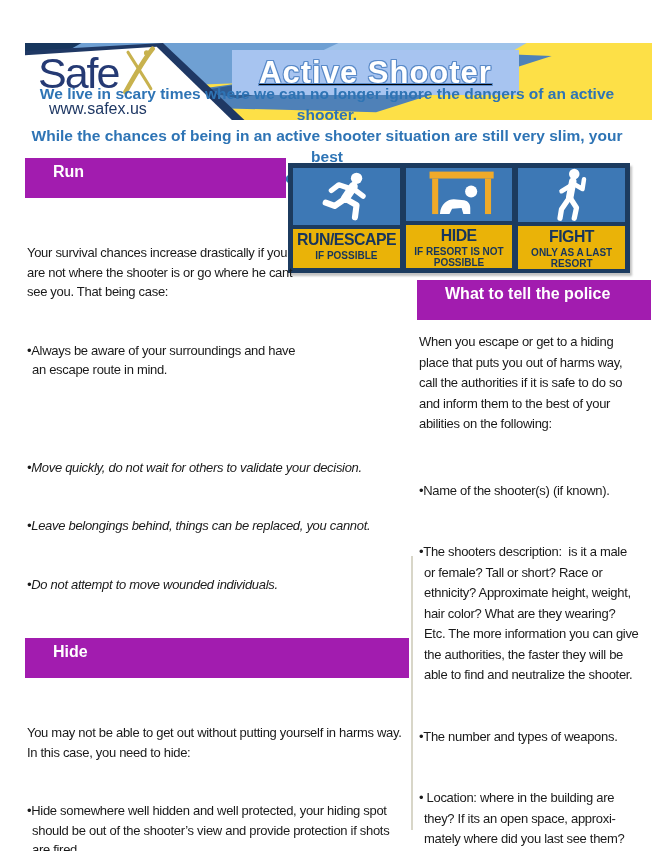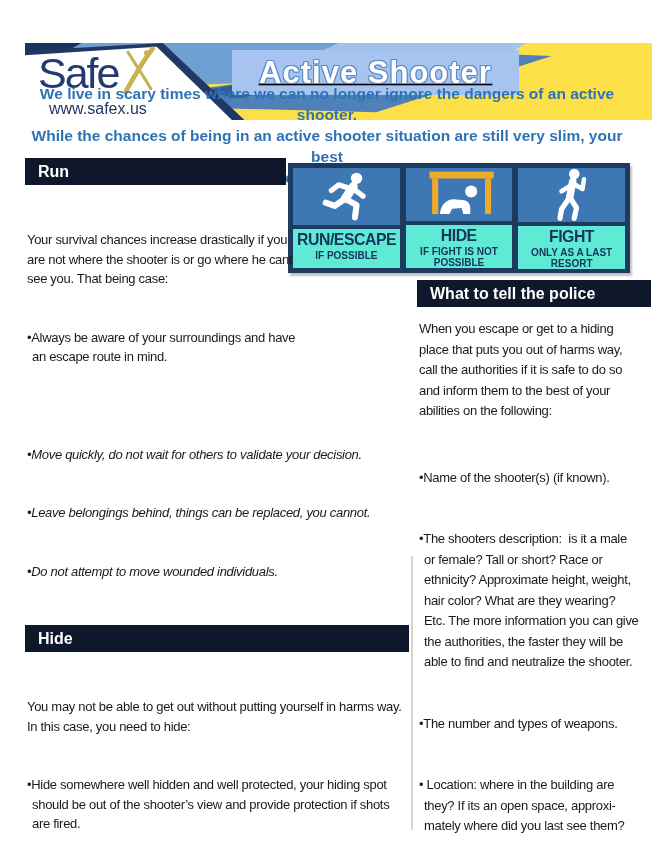--- a/index.html
+++ b/index.html
@@ -26,42 +26,42 @@
                background:#a7c4f0; text-align:center;text-decoration:underline; }
   .title-text {
     font-size:31px; font-weight:bold; color:#ffffff; line-height:45px; letter-spacing:1px;
     text-shadow:1px 0 0 #5b8bc9,-1px 0 0 #5b8bc9,0 1px 0 #5b8bc9,0 -1px 0 #5b8bc9,
                 1px 1px 0 #5b8bc9,-1px -1px 0 #5b8bc9,1px -1px 0 #5b8bc9,-1px 1px 0 #5b8bc9;
   }
   
   .intro { position:absolute; left:25px; top:83px; width:604px; text-align:center;
            color:#2e74b5; font-weight:bold; font-size:15.5px; line-height:21px; }
   
-  .bar { background:#0f172a; color:#ffffff; font-weight:bold; font-size:16px;
-         line-height:27px; height:27px; padding-left:13px; box-sizing:border-box; }
+  .bar { background:#a21caf; color:#ffffff; font-weight:bold; font-size:16px;
+         line-height:27px; height:40px; padding-left:28px; box-sizing:border-box; }
   
   .body { font-size:13px; letter-spacing:-0.3px; color:#1a1a1a; line-height:19.5px;
           white-space:pre-wrap; }
   .bullet { padding-left:5px; text-indent:-5px; }
   
   .col-left { position:absolute; left:25px; top:158px; width:384px; }
   .col-left .bar.short { width:261px; }
   .narrow { width:272px; margin:6px 0 0 2px; }
   .wide { margin:0 0 0 2px;font-style:italic; }
   .col-left .bar { margin-top:5px; }
   .col-left .bar:first-child { margin-top:0; }
   .sect-text { margin:6px 0 4px 2px; }
   
   .infographic { position:absolute; left:288px; top:163px; width:342px; height:110px;
                  background:#1c3b5f; display:flex; gap:6px; padding:5px; box-sizing:border-box;
                  box-shadow:2px 3px 2px rgba(120,120,120,0.45); }
   .ibox { flex:1; display:flex; flex-direction:column; min-width:0; }
   .ibox-icon { background:#3d78b5; height:57px; display:flex; align-items:center;
                justify-content:center; }
-  .ibox-label { background:#5eead4; border-top:4px solid #1c3b5f; flex:1; text-align:center;
+  .ibox-label { background:#eab308; border-top:4px solid #1c3b5f; flex:1; text-align:center;
                 padding-top:1px; }
   .ibox-title { display:inline-block; font-size:16.5px; font-weight:bold; color:#17355c;
                 letter-spacing:-0.5px; line-height:18px; transform:scaleX(0.96); white-space:nowrap; }
   .ibox-sub { font-size:10px; font-weight:bold; color:#17355c; line-height:11px; margin-top:1px; }
   
   .col-right { position:absolute; left:417px; top:280px; width:234px; }
   .col-right .body { width:222px; line-height:20.5px; }
   .col-right .intro-p { margin:12px 0 5px 2px; }
   .col-right .bullet { margin-left:2px; }
   
@@ -124,21 +124,21 @@
         <svg width="86" height="52" viewBox="0 0 96 60">
           <rect x="14" y="3" width="74" height="8" fill="#efaa2a"></rect>
           <rect x="17" y="11" width="7" height="41" fill="#efaa2a"></rect>
           <rect x="78" y="11" width="7" height="41" fill="#efaa2a"></rect>
           <circle cx="62" cy="26" r="7" fill="#ffffff"></circle>
           <path d="M26 52 C27 40 35 35 42 35 L54 36 C59 37 61 41 61 45 L61 52 L53 52 L51 45 L40 46 L37 52 Z" fill="#ffffff"></path>
         </svg>
       </div>
       <div class="ibox-label">
         <span class="ibox-title">HIDE</span>
-        <div class="ibox-sub">IF FIGHT IS NOT POSSIBLE</div>
+        <div class="ibox-sub">IF RESORT IS NOT POSSIBLE</div>
       </div>
     </div>
     <div class="ibox">
       <div class="ibox-icon">
         <svg width="44" height="54" viewBox="0 0 56 72">
           <circle cx="31" cy="8" r="7" fill="#ffffff"></circle>
           <path d="M29 18 L25 39" stroke="#ffffff" stroke-width="10" stroke-linecap="round"></path>
           <path d="M30 21 L42 28 L44 15" stroke="#ffffff" stroke-width="6" fill="none" stroke-linecap="round" stroke-linejoin="round"></path>
           <path d="M27 23 L14 31" stroke="#ffffff" stroke-width="6" stroke-linecap="round"></path>
           <path d="M25 39 L14 55 L12 67" stroke="#ffffff" stroke-width="7" fill="none" stroke-linecap="round" stroke-linejoin="round"></path>

